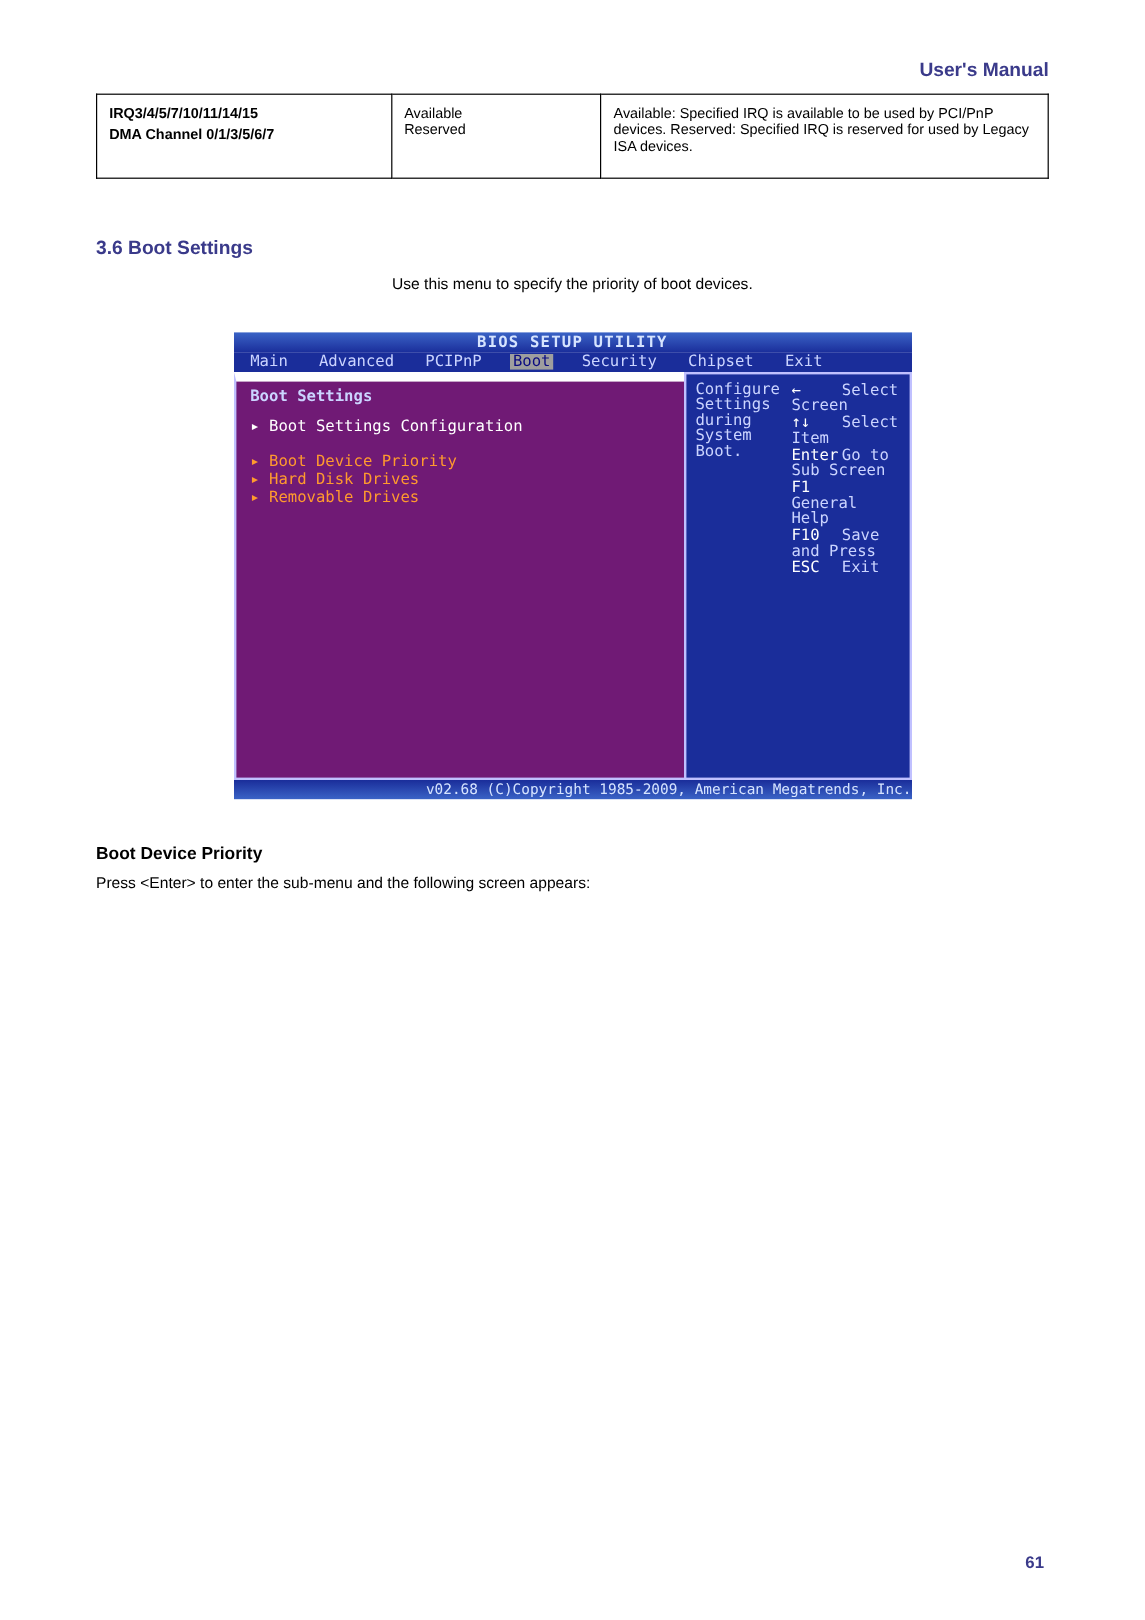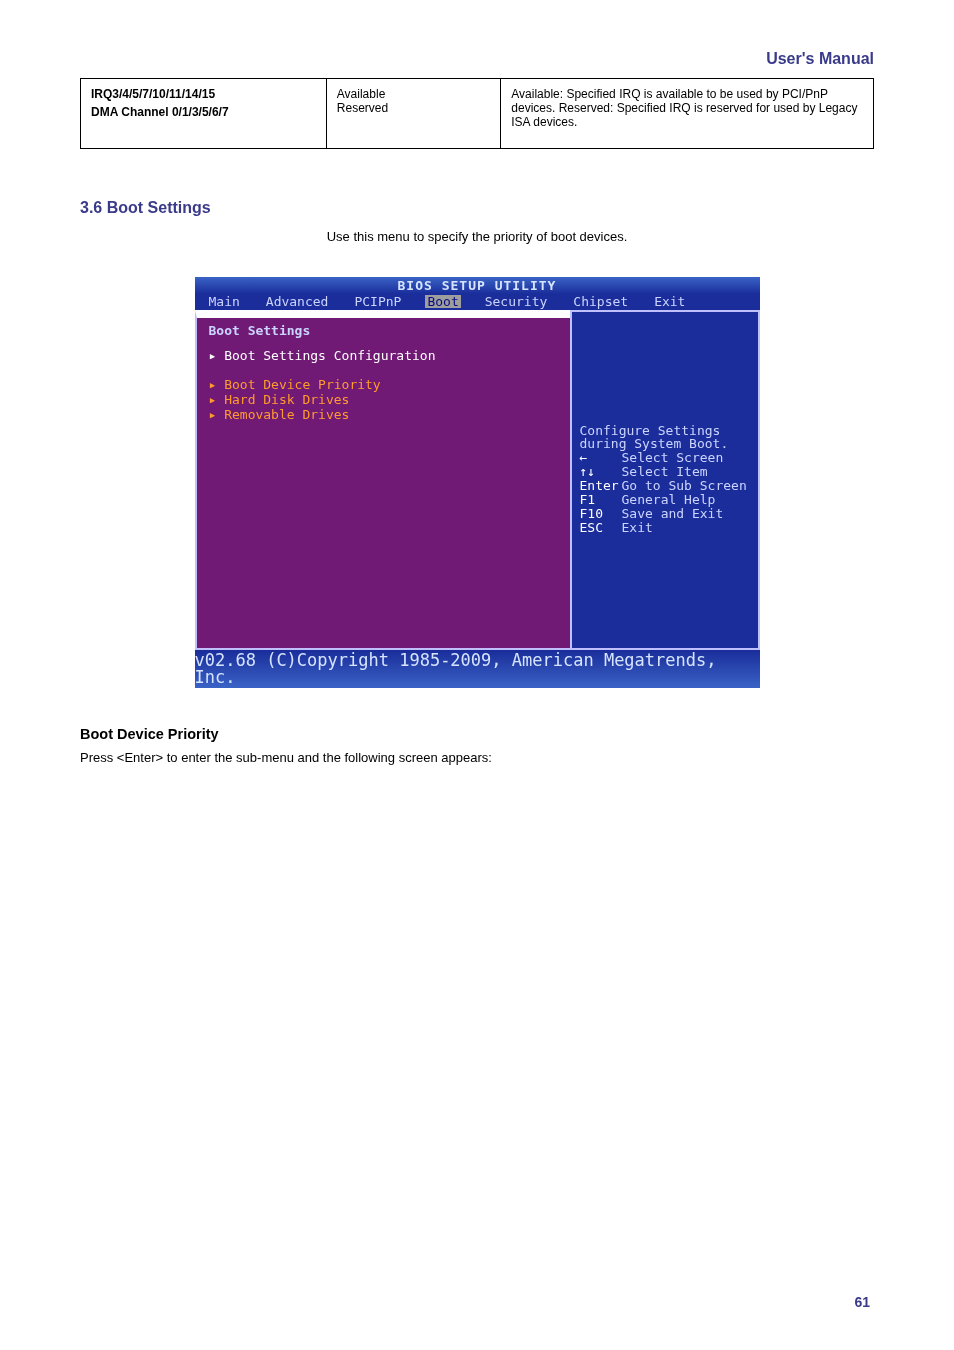--- a/index.html
+++ b/index.html
@@ -89,36 +89,36 @@
   }
   .bios-right {
     width: 190px;
     background: #1a2d9a;
     border: 2px solid #c0c0ff;
     border-top: 2px solid #c0c0ff;
     padding: 6px 8px;
     color: #cbd4ff;
     height: 340px;
     display: flex;
-    flex-direction: column;
+    flex-direction: row;
     justify-content: center;
   }
   .bios-heading { color: #cbd4ff; font-weight: bold; margin-bottom: 12px; }
   .bios-item-sel { color: #ffffff; margin: 2px 0; }
   .bios-item { color: #ff9a2e; margin: 2px 0; }
   .tri { color: inherit; }
   .help-key { color: #ffffff; display: inline-block; width: 42px; }
   .help-line { margin: 1px 0; }
   .help-key.narrow { width: 42px; }
   .bios-footer {
     background: linear-gradient(to bottom, #1a2d9a, #3a63c6);
     color: #d6e4ff;
-    text-align: left;
+    text-align: right;
     padding: 2px 0;
-    font-size: 17px;
+    font-size: 12px;
   }
 
   .sub-heading {
     font-size: 14.5px;
     font-weight: bold;
     color: #000;
     margin-top: 38px;
   }
   .sub-desc {
     font-size: 13px;
@@ -184,21 +184,21 @@
         </div>
     </div>
     <div class="bios-right">
       <div style="white-space:pre-line">Configure Settings
 during System Boot.</div>
       <div id="bios-help">
           <div class="help-line"><span class="help-key narrow">←</span><span>Select Screen</span></div>
           <div class="help-line"><span class="help-key narrow">↑↓</span><span>Select Item</span></div>
           <div class="help-line"><span class="help-key narrow">Enter</span><span>Go to Sub Screen</span></div>
           <div class="help-line"><span class="help-key narrow">F1</span><span>General Help</span></div>
-          <div class="help-line"><span class="help-key narrow">F10</span><span>Save and Exit</span></div>
+          <div class="help-line"><span class="help-key narrow">F10</span><span>Save and Press</span></div>
           <div class="help-line"><span class="help-key narrow">ESC</span><span>Exit</span></div>
         </div>
     </div>
   </div>
   <div class="bios-footer">v02.68 (C)Copyright 1985-2009, American Megatrends, Inc.</div>
 </div>
 
 <div class="sub-heading">Boot Device Priority</div>
 <div class="sub-desc">Press &lt;Enter&gt; to enter the sub-menu and the following screen appears:</div>
 

